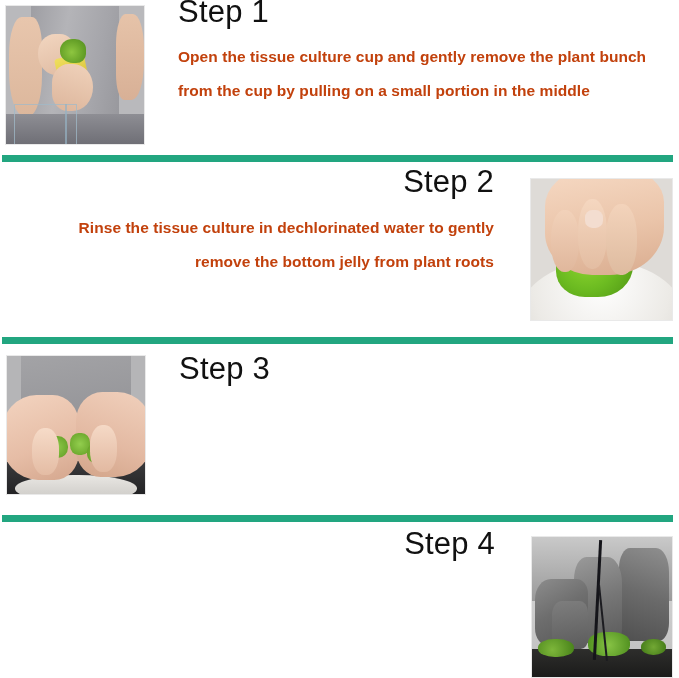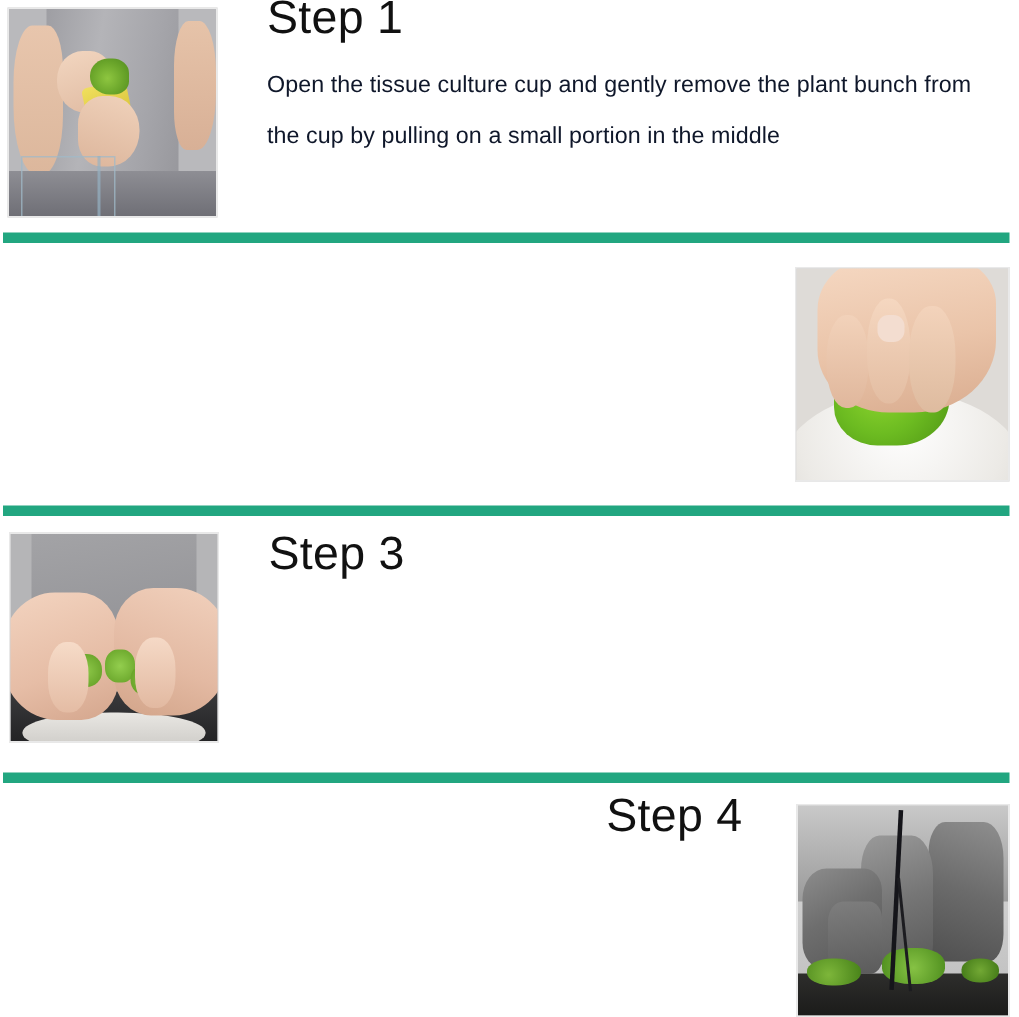--- a/index.html
+++ b/index.html
@@ -67,23 +67,23 @@
     letter-spacing: 0.2px;
     line-height: 1.0;
   }
   .title-1 { padding-top: 0px; margin-top: -4px; }
   .title-2 { padding-top: 4px; }
   .title-3 { padding-top: 9px; }
   .title-4 { padding-top: 6px; }
 
   .step-body {
     margin: 0;
-    color: #0f172a;
+    color: #c2410c;
     font-size: 15.5px;
-    font-weight: 400;
+    font-weight: 700;
     line-height: 34px;
     letter-spacing: 0.05px;
   }
   .body-1 { padding-top: 13px; }
   .body-2 { padding-top: 14px; }
   .body-3 { padding-top: 13px; }
   .body-4 { padding-top: 14px; }
 
   
   .divider {
@@ -238,20 +238,24 @@
         <div class="s2-bowl"></div>
         <div class="s2-moss"></div>
         <div class="s2-moss2"></div>
         <div class="s2-hand"></div>
         <div class="s2-f1"></div>
         <div class="s2-f2"></div>
         <div class="s2-f3"></div>
         <div class="s2-nail"></div>
       </div>
     </div>
+    <div class="text-col text-col-right">
+      <h2 class="step-title title-2">Step 2</h2>
+      <p class="step-body body-2">Rinse the tissue culture in dechlorinated water to gently remove the bottom jelly from plant roots</p>
+    </div>
   </div>
 
   <div class="divider divider-2"></div>
 
   <div class="step-row row-3 row-image-left">
     <div class="photo photo-3">
       <div class="art">
         <div class="s3-bg"></div>
         <div class="s3-shirt"></div>
         <div class="s3-dark"></div>

